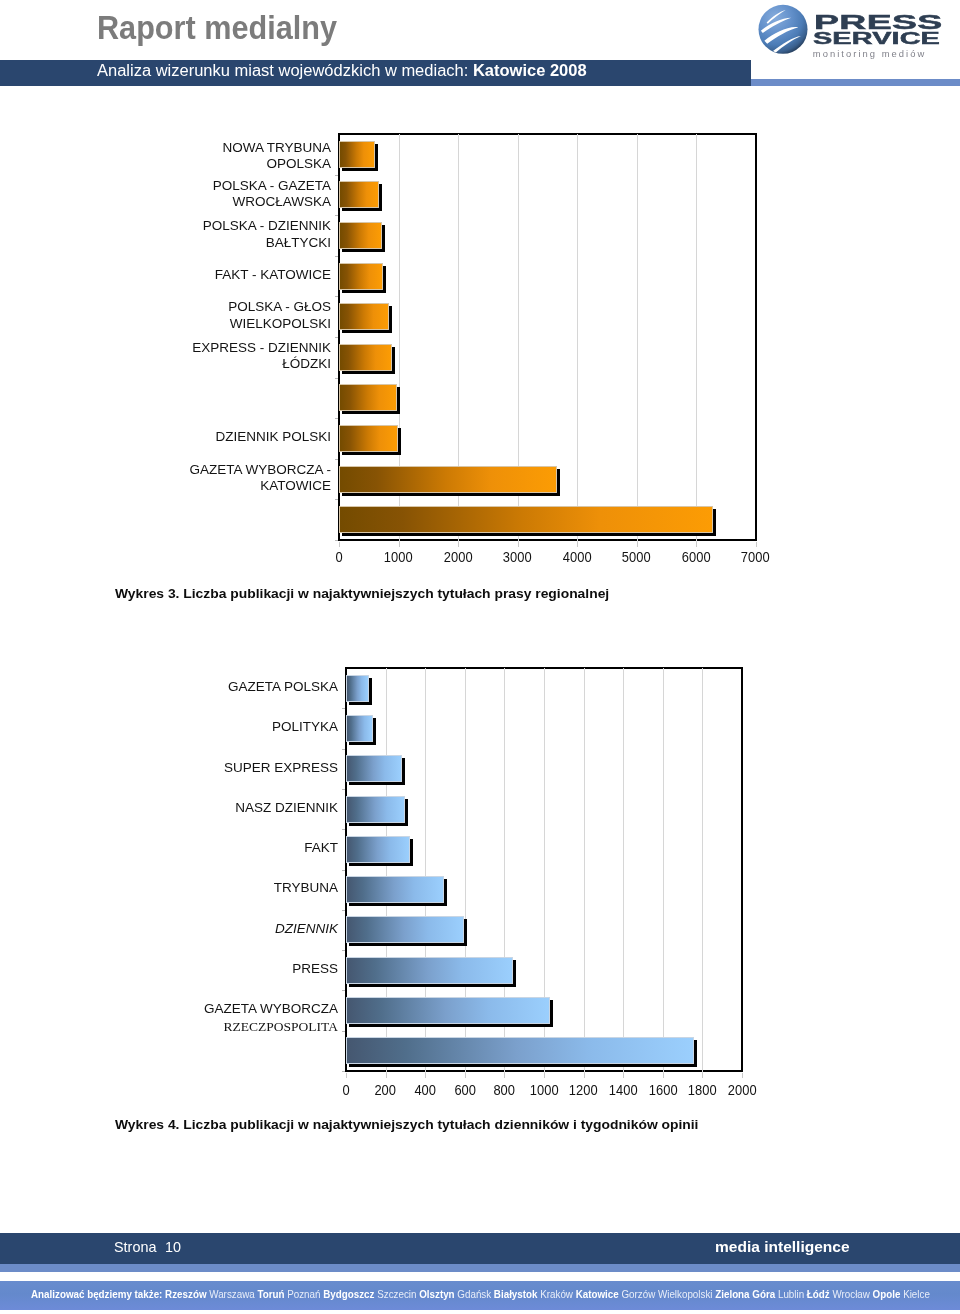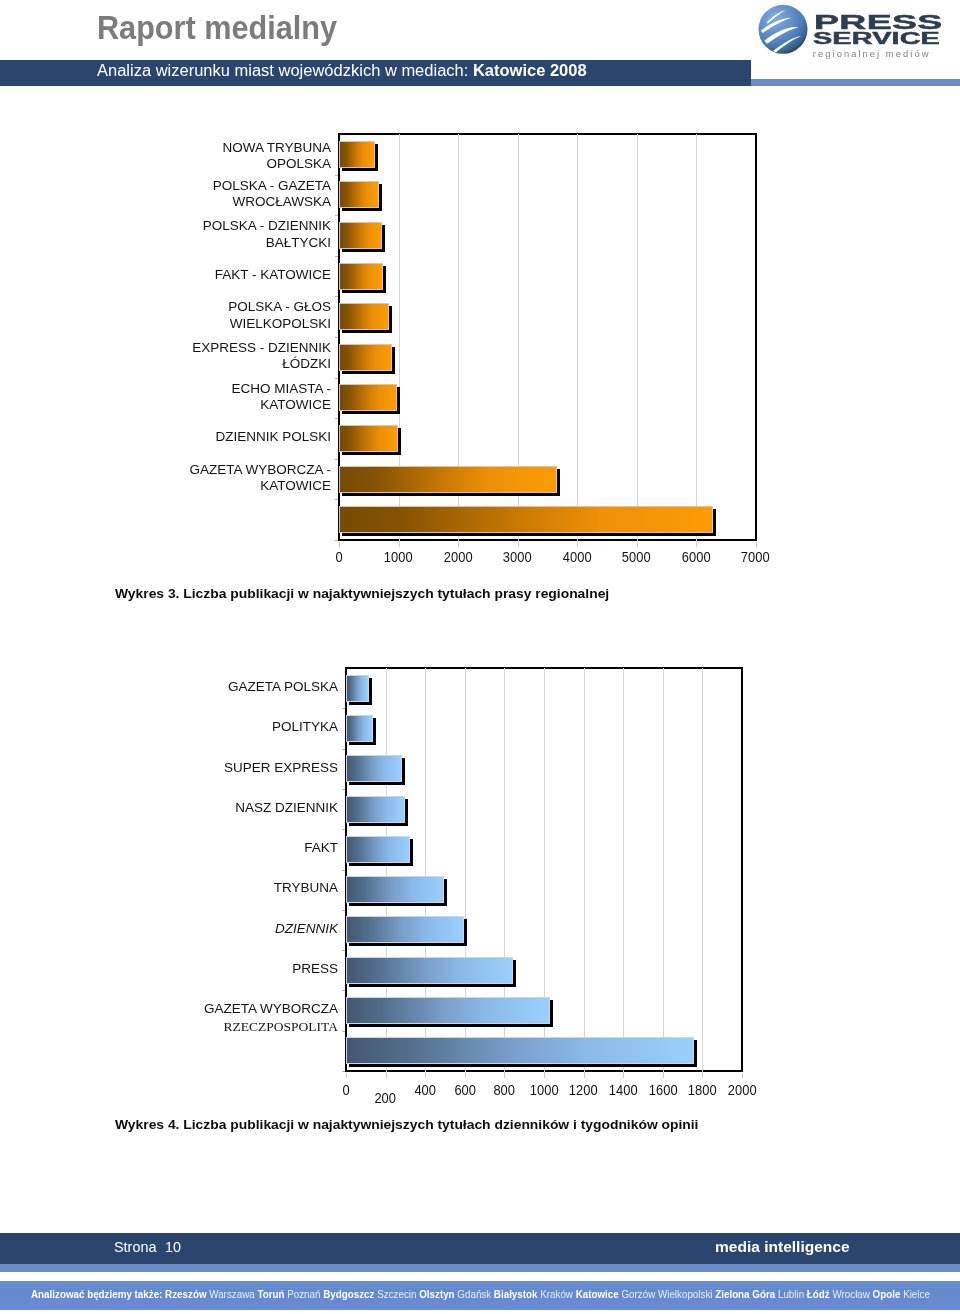--- a/index.html
+++ b/index.html
@@ -84,21 +84,21 @@
     <circle cx="31" cy="25.3" r="24.5" fill="url(#sph)"></circle>
     <g clip-path="url(#ball)" fill="#ffffff">
       <path d="M14.6 18.4 C19.8 13.2 27.6 7.8 33.8 5.8 C28.4 9.4 20.4 15.0 15.8 19.8 Z"></path>
       <path d="M8.9 26.8 C16.7 20.0 29.4 13.7 39.2 13.7 C30.6 16.8 19.1 22.7 10.8 28.9 Z"></path>
       <path d="M12.4 36.8 C22.2 28.8 36.6 21.6 46.4 23.3 C36.4 25.8 24.2 33.0 15.2 39.8 Z"></path>
       <path d="M21.0 47.1 C29.8 40.0 41.4 32.7 49.0 31.9 C41.2 35.2 30.8 42.2 23.8 48.4 Z"></path>
     </g>
   </svg>
   <div class="logo-p">PRESS</div>
   <div class="logo-s">SERVICE</div>
-  <div class="logo-t">regionalnej mediów</div>
+  <div class="logo-t">monitoring mediów</div>
 </div>
 
 <div class="chart-host" id="chart0" style="position:absolute;left:0;top:0;width:960px;height:1314px;pointer-events:none;">
       <div class="plot-frame" style="left:338px;top:133px;width:418.5px;height:408px;"></div>
       <div class="gline" style="left:399px;top:134px;height:412px;"></div>
       <div class="gline" style="left:458px;top:134px;height:412px;"></div>
       <div class="gline" style="left:518px;top:134px;height:412px;"></div>
       <div class="gline" style="left:577px;top:134px;height:412px;"></div>
       <div class="gline" style="left:637px;top:134px;height:412px;"></div>
       <div class="gline" style="left:696px;top:134px;height:412px;"></div>
@@ -129,21 +129,20 @@
       <div class="cat-lbl" style="left:183px;top:295.70000000000005px;width:148px;height:40px;">POLSKA - GŁOS WIELKOPOLSKI</div>
       <div class="bar-sh" style="left:342px;top:371px;width:52.5385px;height:3px;"></div>
       <div class="bar-sh" style="left:391.5385px;top:347px;width:3px;height:27px;"></div>
       <div class="bar" style="left:339px;top:344px;width:52.5385px;height:27px;border:1px solid #D8C6A8;background:linear-gradient(to right, #744B00 0%, #875304 17%, #CC7A04 49%, #EE9008 70%, #FC9C04 100%);"></div>
       <div class="ytkm" style="left:335px;top:378px;"></div>
       <div class="cat-lbl" style="left:183px;top:336.3px;width:148px;height:40px;">EXPRESS - DZIENNIK ŁÓDZKI</div>
       <div class="bar-sh" style="left:342px;top:411px;width:57.596000000000004px;height:3px;"></div>
       <div class="bar-sh" style="left:396.596px;top:387px;width:3px;height:27px;"></div>
       <div class="bar" style="left:339px;top:384px;width:57.596000000000004px;height:27px;border:1px solid #D8C6A8;background:linear-gradient(to right, #744B00 0%, #875304 17%, #CC7A04 49%, #EE9008 70%, #FC9C04 100%);"></div>
       <div class="ytkm" style="left:335px;top:418px;"></div>
-      <div class="cat-lbl" style="left:183px;top:376.90000000000003px;width:148px;height:40px;">ECHO MIASTA - KATOWICE</div>
       <div class="bar-sh" style="left:342px;top:452px;width:59.38099999999997px;height:3px;"></div>
       <div class="bar-sh" style="left:398.381px;top:428px;width:3px;height:27px;"></div>
       <div class="bar" style="left:339px;top:425px;width:59.38099999999997px;height:27px;border:1px solid #D8C6A8;background:linear-gradient(to right, #744B00 0%, #875304 17%, #CC7A04 49%, #EE9008 70%, #FC9C04 100%);"></div>
       <div class="ytkm" style="left:335px;top:459px;"></div>
       <div class="cat-lbl" style="left:183px;top:417.5px;width:148px;height:40px;">DZIENNIK POLSKI</div>
       <div class="bar-sh" style="left:342px;top:493px;width:217.53199999999993px;height:3px;"></div>
       <div class="bar-sh" style="left:556.5319999999999px;top:469px;width:3px;height:27px;"></div>
       <div class="bar" style="left:339px;top:466px;width:217.53199999999993px;height:27px;border:1px solid #D8C6A8;background:linear-gradient(to right, #744B00 0%, #875304 17%, #CC7A04 49%, #EE9008 70%, #FC9C04 100%);"></div>
       <div class="ytkm" style="left:335px;top:499px;"></div>
       <div class="cat-lbl" style="left:183px;top:458.1px;width:148px;height:40px;">GAZETA WYBORCZA - KATOWICE</div>
@@ -225,21 +224,21 @@
       <div class="ytkm" style="left:342px;top:1031px;"></div>
       <div class="cat-lbl" style="left:178px;top:989.55px;width:160px;height:40px;">GAZETA WYBORCZA</div>
       <div class="bar-sh" style="left:349px;top:1064px;width:347.688px;height:3px;"></div>
       <div class="bar-sh" style="left:693.688px;top:1040px;width:3px;height:27px;"></div>
       <div class="bar" style="left:346px;top:1037px;width:347.688px;height:27px;border:1px solid #C9D6E4;background:linear-gradient(to right, #455770 0%, #506E8B 17%, #7BA0CC 49%, #8BBAEA 70%, #9BCFFD 100%);"></div>
       <div class="ytkm" style="left:342px;top:1071px;"></div>
       <div class="cat-lbl" style="left:178px;top:1007px;width:160px;height:40px;font-family:Liberation Serif, serif;">RZECZPOSPOLITA</div>
       <div class="tkm" style="left:346px;top:1073px;height:5px;"></div>
       <div class="xtk" style="left:316px;top:1083px;width:60px;"><span>0</span></div>
       <div class="tkm" style="left:386px;top:1073px;height:5px;"></div>
-      <div class="xtk" style="left:355.6px;top:1083px;width:60px;margin-top:8px;"><span>200</span></div>
+      <div class="xtk" style="left:355.6px;top:1083px;width:60px;"><span>200</span></div>
       <div class="tkm" style="left:425px;top:1073px;height:5px;"></div>
       <div class="xtk" style="left:395.2px;top:1083px;width:60px;"><span>400</span></div>
       <div class="tkm" style="left:465px;top:1073px;height:5px;"></div>
       <div class="xtk" style="left:434.8px;top:1083px;width:60px;"><span>600</span></div>
       <div class="tkm" style="left:504px;top:1073px;height:5px;"></div>
       <div class="xtk" style="left:474.4px;top:1083px;width:60px;"><span>800</span></div>
       <div class="tkm" style="left:544px;top:1073px;height:5px;"></div>
       <div class="xtk" style="left:514px;top:1083px;width:60px;"><span>1000</span></div>
       <div class="tkm" style="left:584px;top:1073px;height:5px;"></div>
       <div class="xtk" style="left:553.6px;top:1083px;width:60px;"><span>1200</span></div>

